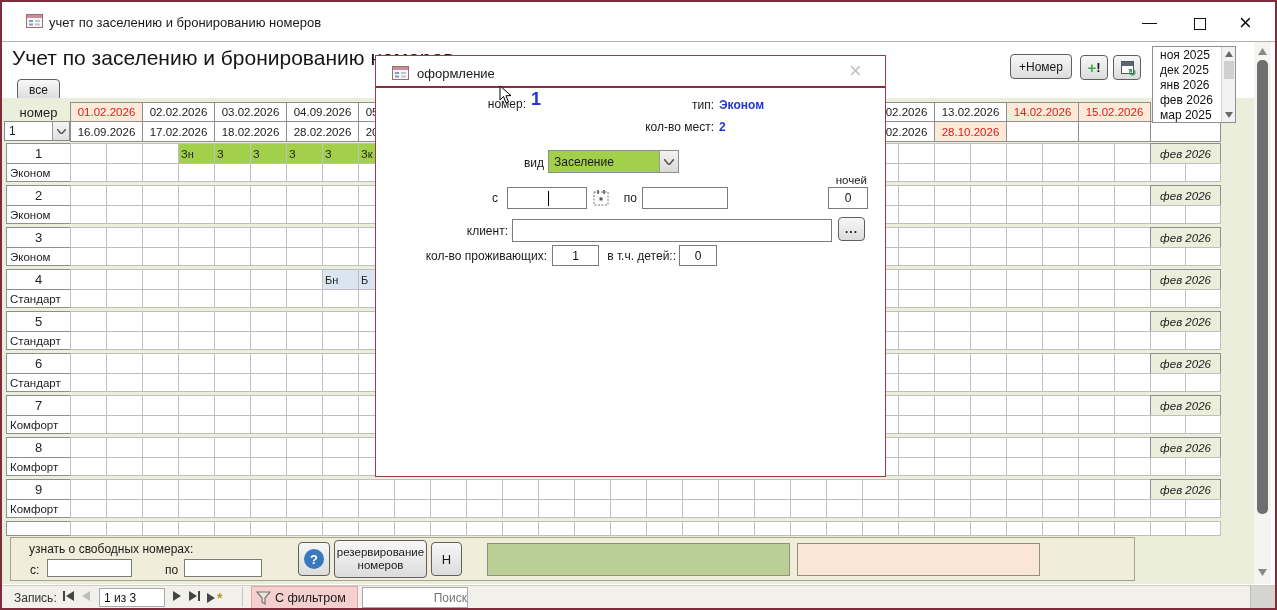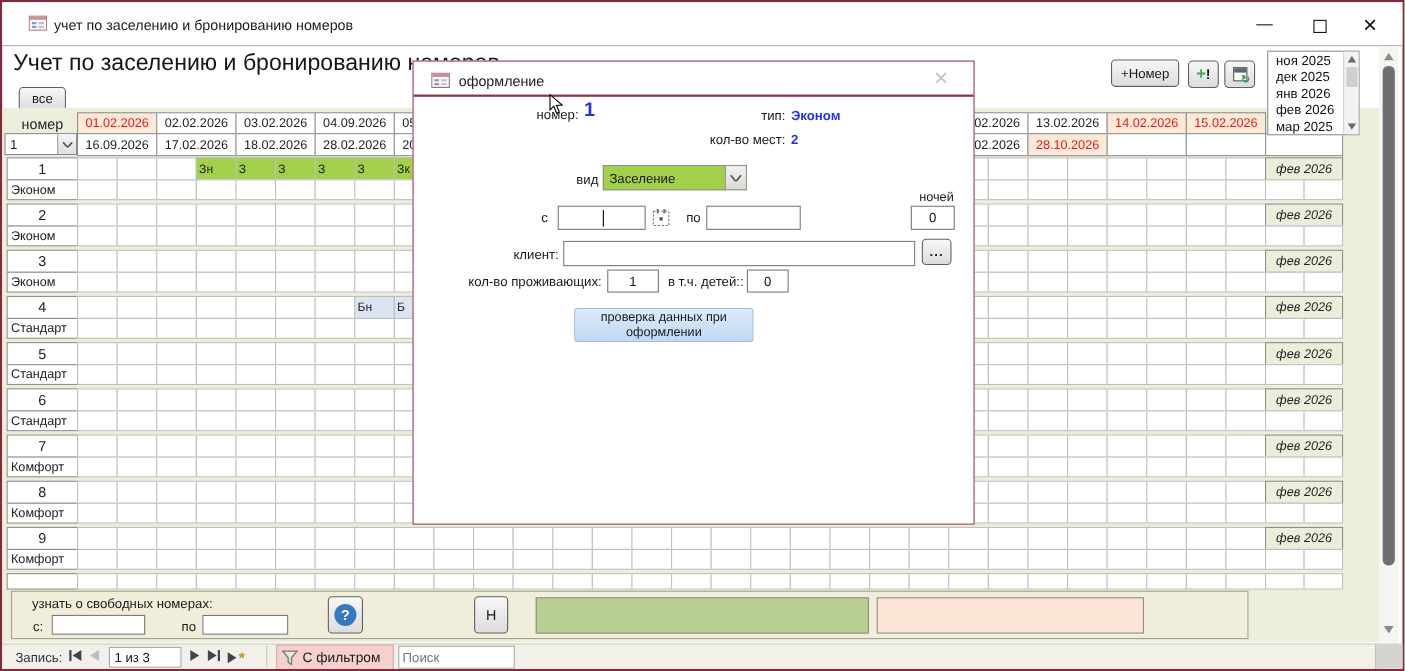--- a/index.html
+++ b/index.html
@@ -746,20 +746,21 @@
 
   <div class="abs" style="left:8px;top:535px;width:1125px;height:44px;background:#f0edda;border:1px solid #a6a390;"></div>
   <div class="abs lbl" style="left:27px;top:540px;">узнать о свободных номерах:</div>
   <div class="abs lbl" style="left:28px;top:561px;">с:</div>
   <input class="inp" style="left: 45px; top: 557px; width: 85px; height: 18px;" value="">
   <div class="abs lbl" style="left:163px;top:561px;">по</div>
   <input class="inp" style="left: 182px; top: 557px; width: 78px; height: 18px;" value="">
   <div class="btn" style="left:296px;top:540px;width:32px;height:34px;">
     <span style="display:inline-flex;align-items:center;justify-content:center;width:20px;height:20px;border-radius:50%;background:#3878bc;color:#fff;font-weight:bold;font-size:13px;">?</span>
   </div>
+  <div class="btn" style="left:332px;top:538px;width:93px;height:38px;font-size:11.5px;line-height:13px;padding:2px;">резервирование номеров</div>
   <div class="btn" style="left:429px;top:540px;width:31px;height:34px;font-size:13px;">Н</div>
   <div class="abs" style="left:485px;top:541px;width:303px;height:33px;background:#b9cf95;border:1px solid #90907e;"></div>
   <div class="abs" style="left:795px;top:541px;width:243px;height:33px;background:#fbe5d6;border:1px solid #90907e;"></div>
 
   <div class="abs" style="left:1252px;top:40px;width:17px;height:542px;background:#f4f4f1;">
     <svg style="position:absolute;left:4px;top:6px;" width="9" height="7">
         <polygon points="4.5,0 9,7 0,7" fill="#8a8a8a"></polygon>
       </svg>
     <div style="position:absolute;left:3px;top:18px;width:11px;height:454px;background:#6f6f6f;border-radius:5px;"></div>
     <svg style="position:absolute;left:4px;bottom:8px;" width="9" height="7">
@@ -798,21 +799,21 @@
       </svg>
     <span style="color:#b8962e;font-weight:bold;font-size:14px;margin-left:1px;">*</span>
   </div>
   <div class="abs" style="left:240px;top:585px;width:1px;height:20px;background:#c9c7bd;"></div>
   <div class="abs" style="left:249px;top:584px;width:107px;height:23px;background:#f6cfcf;border:1px solid #e0a8a8;display:flex;align-items:center;padding-left:4px;">
     <svg width="15" height="14" viewBox="0 0 15 14" style="margin-right:4px;">
       <path d="M1,1 H14 L9,7 V13 L6,11 V7 Z" fill="#e8e4da" stroke="#777" stroke-width="1.2"></path>
     </svg>
     <span class="lbl" style="font-size:12.5px;">С фильтром</span>
   </div>
-  <input class="inp" style="left: 360px; top: 585px; width: 106px; height: 21px; border: 1px solid rgb(168, 168, 168); color: rgb(51, 51, 51);" placeholder="Поиск">
+  <input class="inp" style="left: 360px; top: 585px; width: 106px; height: 21px; border: 1px solid rgb(168, 168, 168); color: rgb(51, 51, 51); text-align: right;" placeholder="Поиск">
   <div class="abs" style="left:1248px;top:584px;width:25px;height:22px;background:#d4d4d1;border-left:1px solid #bdbdb8;"></div>
 
   <div class="abs" style="left:373px;top:53px;width:511px;height:422px;background:#fff;border:1px solid #9b3a4b;z-index:10;">
     <svg class="abs" style="left:16px;top:10px;" width="17" height="14" viewBox="0 0 17 14">
       <rect x="0.5" y="0.5" width="16" height="13" fill="#fdf6f7" stroke="#9c6b74"></rect>
       <rect x="1" y="1" width="15" height="3" fill="#c8909b"></rect>
       <rect x="3" y="6" width="4" height="2" fill="#7d9cc0"></rect>
       <rect x="3" y="9.5" width="4" height="2" fill="#7d9cc0"></rect>
       <rect x="9" y="6" width="5" height="2" fill="#b9c6d6"></rect>
       <rect x="9" y="9.5" width="5" height="2" fill="#b9c6d6"></rect>
@@ -857,20 +858,19 @@
 
     <div class="abs lbl" style="left:40px;top:168px;width:92px;text-align:right;">клиент:</div>
     <input class="inp" style="left: 136px; top: 163px; width: 320px; height: 23px;" value="">
     <div class="btn" style="left:462px;top:161px;width:27px;height:24px;font-weight:bold;letter-spacing:1px;">...</div>
 
     <div class="abs lbl" style="left:20px;top:193px;width:151px;text-align:right;">кол-во проживающих:</div>
     <div class="inp center" style="left:176px;top:189px;width:47px;height:21px;">1</div>
     <div class="abs lbl" style="left:228px;top:193px;width:72px;text-align:right;">в т.ч. детей::</div>
     <div class="inp center" style="left:303px;top:189px;width:38px;height:21px;">0</div>
 
-    <div class="btn" style="left:146px;top:224px;width:163px;height:31px;background:linear-gradient(#dcebfb,#c0d8f1);border:1px solid #9ebcd9;border-radius:3px;font-size:11.5px;line-height:13px;padding:2px;">проверка данных при оформлении</div>
   </div>
 
   <svg class="abs" style="left:497px;top:83px;z-index:20;" width="14" height="20" viewBox="0 0 14 20">
     <path d="M1,1 L1,15 L4.5,11.5 L7,18 L9.5,17 L7,10.8 L12,10.5 Z" fill="#fff" stroke="#000" stroke-width="1"></path>
   </svg>
 
 </div>
 
 </body></html>

